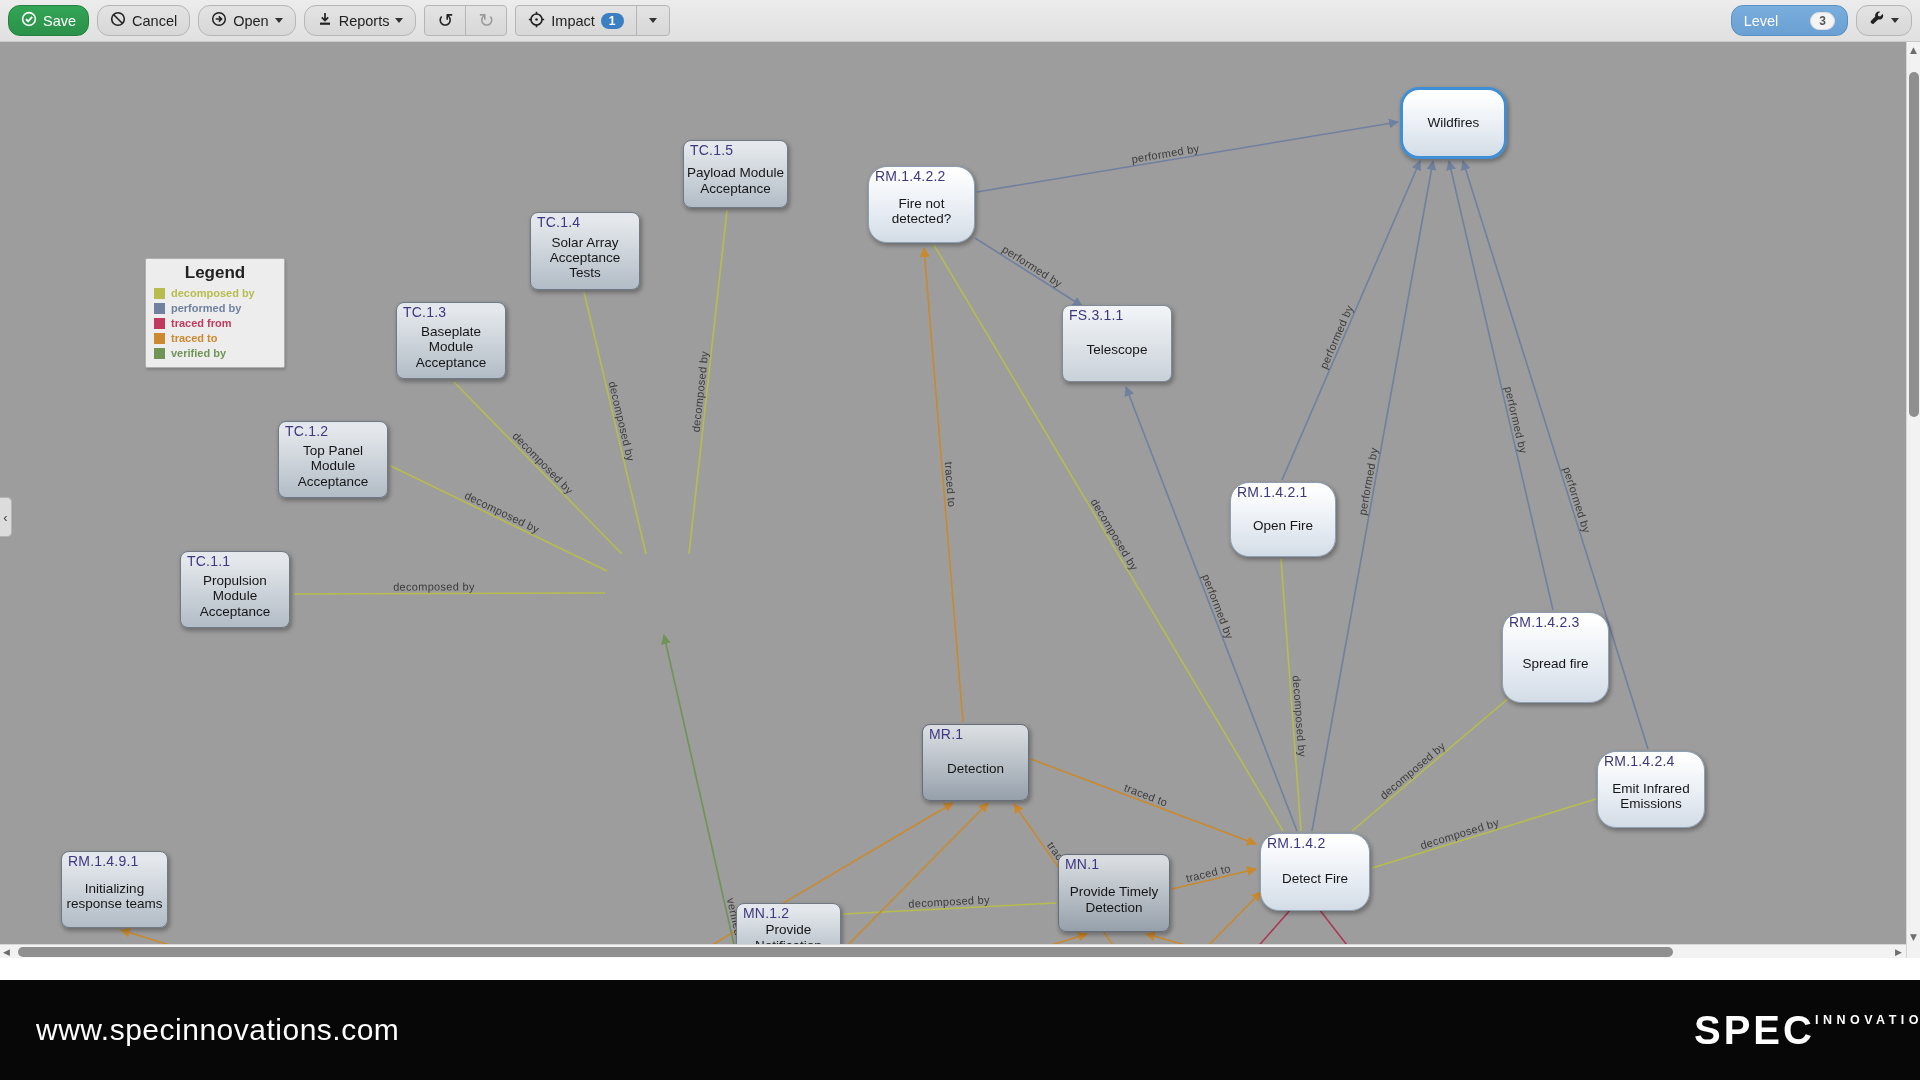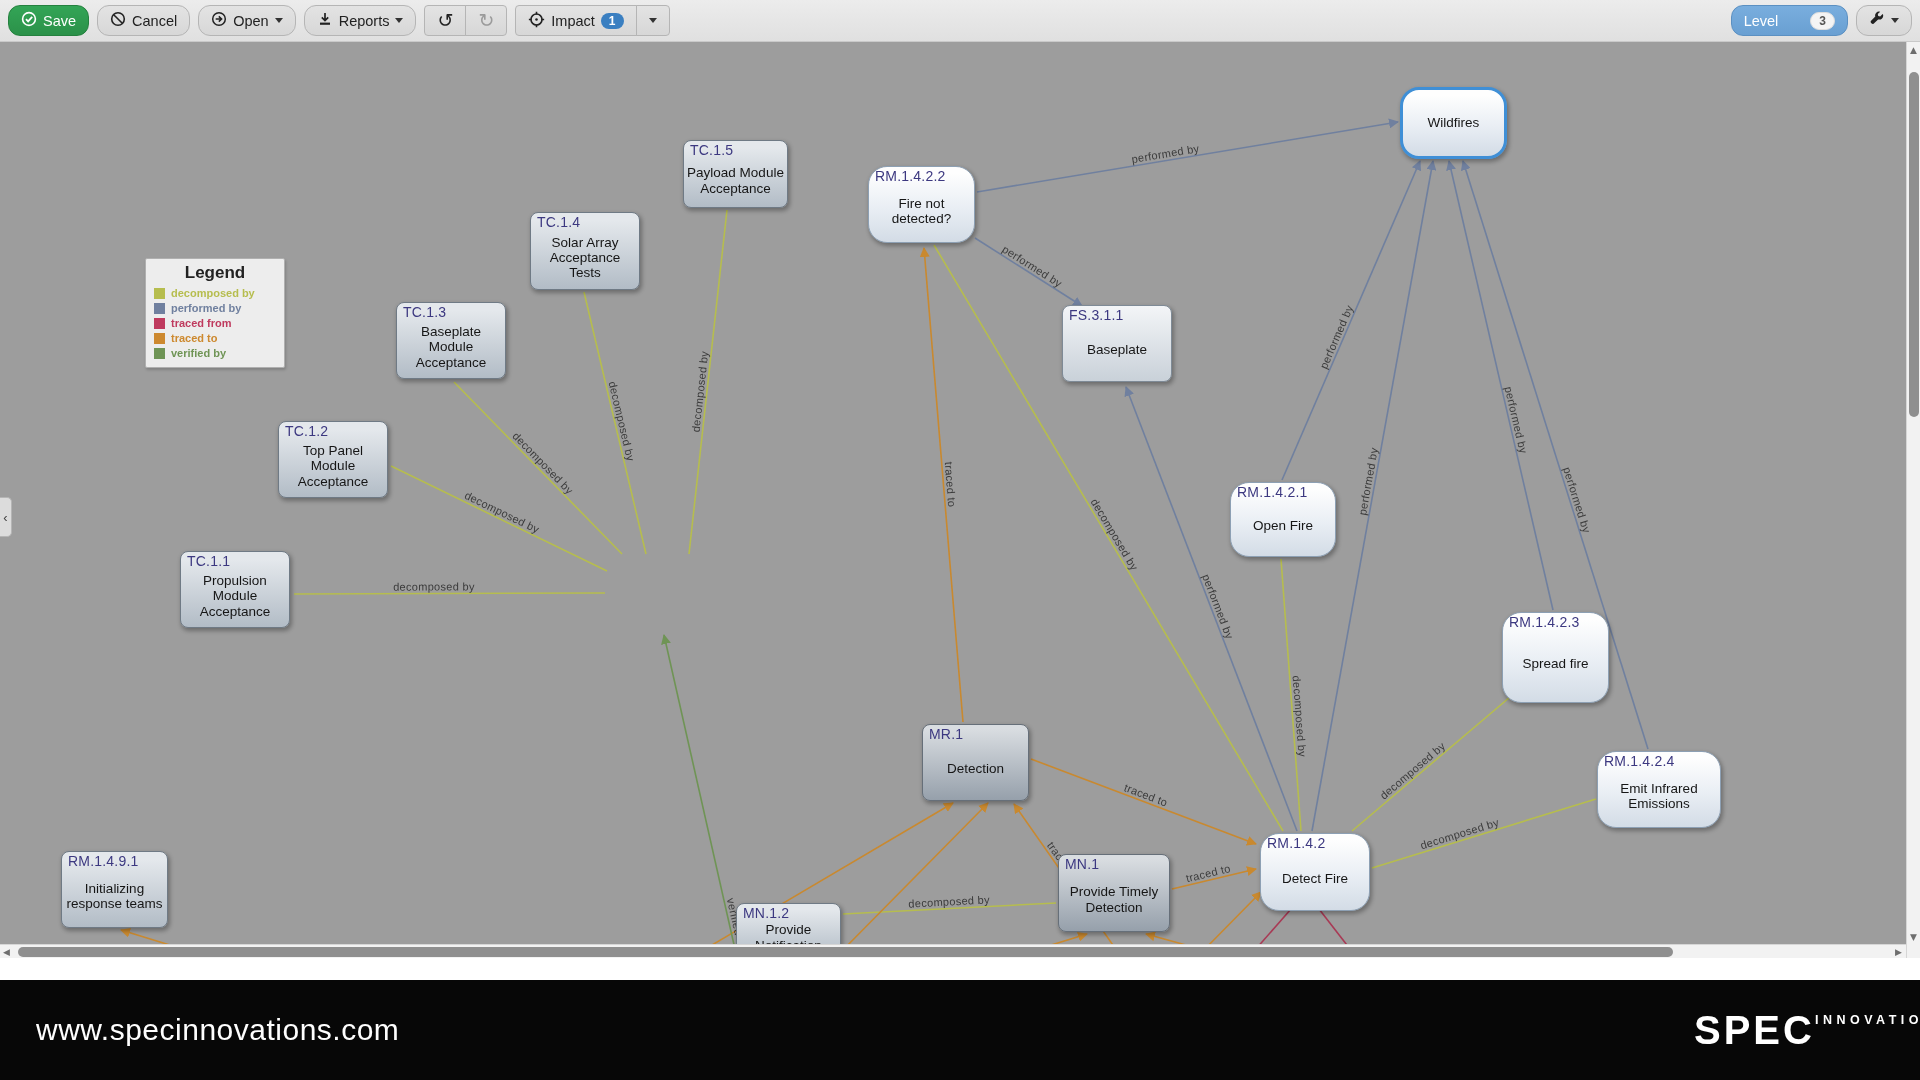--- a/index.html
+++ b/index.html
@@ -302,31 +302,31 @@
     </div>
     <div class="node n-white" style="left: 868px; top: 124px; width: 107px; height: 77px;">
       <span class="nid">RM.1.4.2.2</span>
       <div>Fire not detected?</div>
     </div>
     <div class="node n-white n-selected" style="left: 1400px; top: 45px; width: 107px; height: 72px; padding-top: 3px;">
       <div>Wildfires</div>
     </div>
     <div class="node n-light" style="left: 1062px; top: 263px; width: 110px; height: 77px;">
       <span class="nid">FS.3.1.1</span>
-      <div>Baseplate</div>
+      <div>Telescope</div>
     </div>
     <div class="node n-white" style="left: 1230px; top: 440px; width: 106px; height: 75px;">
       <span class="nid">RM.1.4.2.1</span>
       <div>Open Fire</div>
     </div>
     <div class="node n-white" style="left: 1502px; top: 570px; width: 107px; height: 91px;">
       <span class="nid">RM.1.4.2.3</span>
       <div>Spread fire</div>
     </div>
-    <div class="node n-white" style="left: 1597px; top: 709px; width: 124px; height: 77px;">
+    <div class="node n-white" style="left: 1597px; top: 709px; width: 108px; height: 77px;">
       <span class="nid">RM.1.4.2.4</span>
       <div>Emit Infrared Emissions</div>
     </div>
     <div class="node n-white" style="left: 1260px; top: 791px; width: 110px; height: 78px;">
       <span class="nid">RM.1.4.2</span>
       <div>Detect Fire</div>
     </div>
     <div class="node n-dark" style="left: 922px; top: 682px; width: 107px; height: 77px;">
       <span class="nid">MR.1</span>
       <div>Detection</div>

